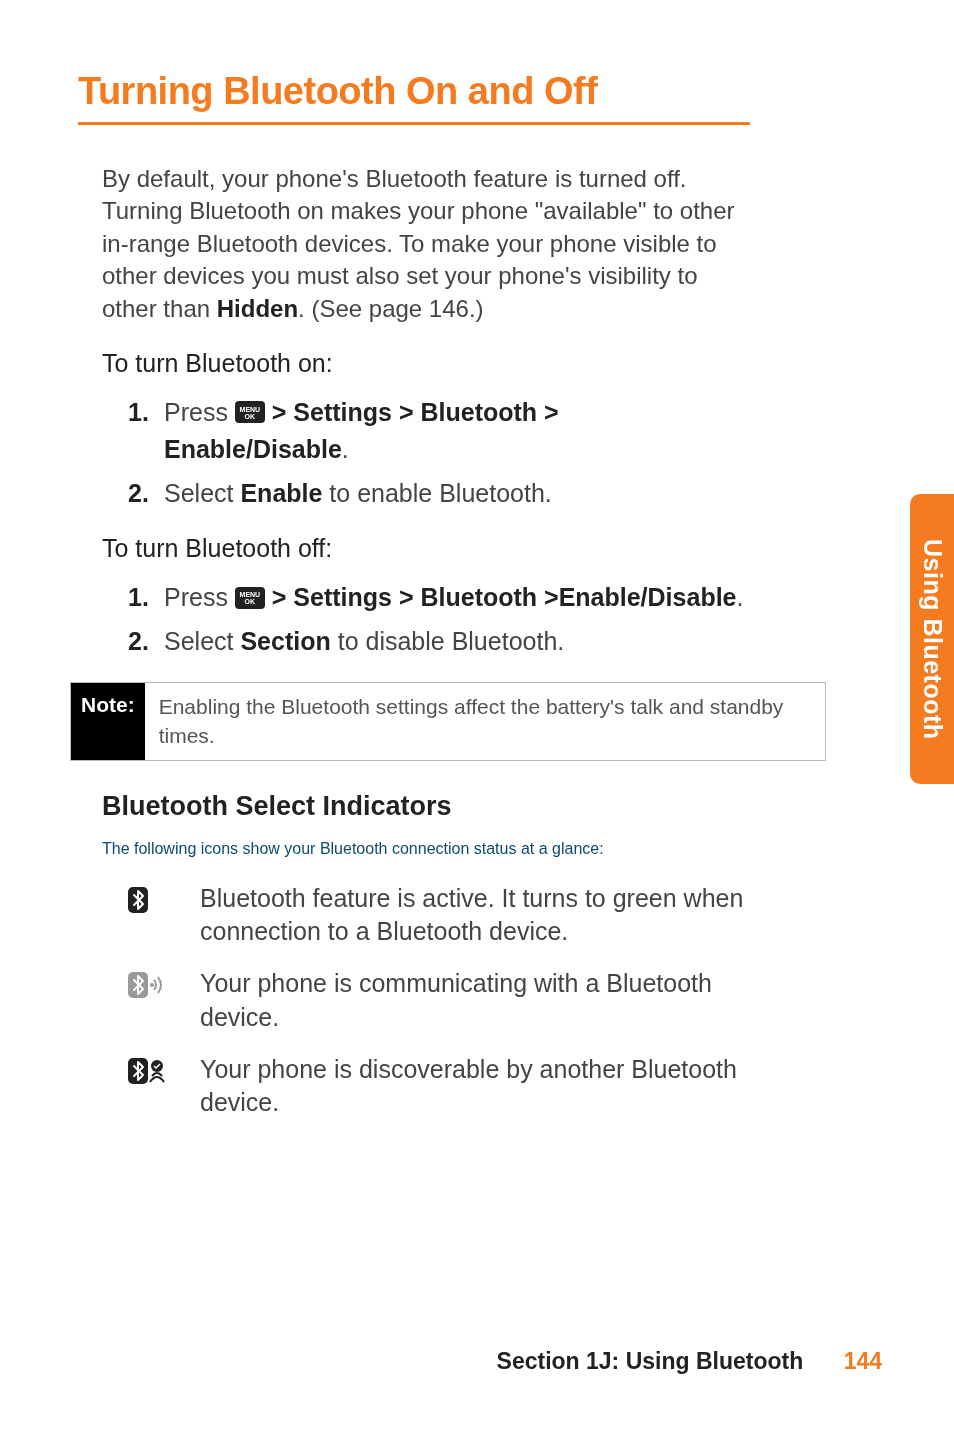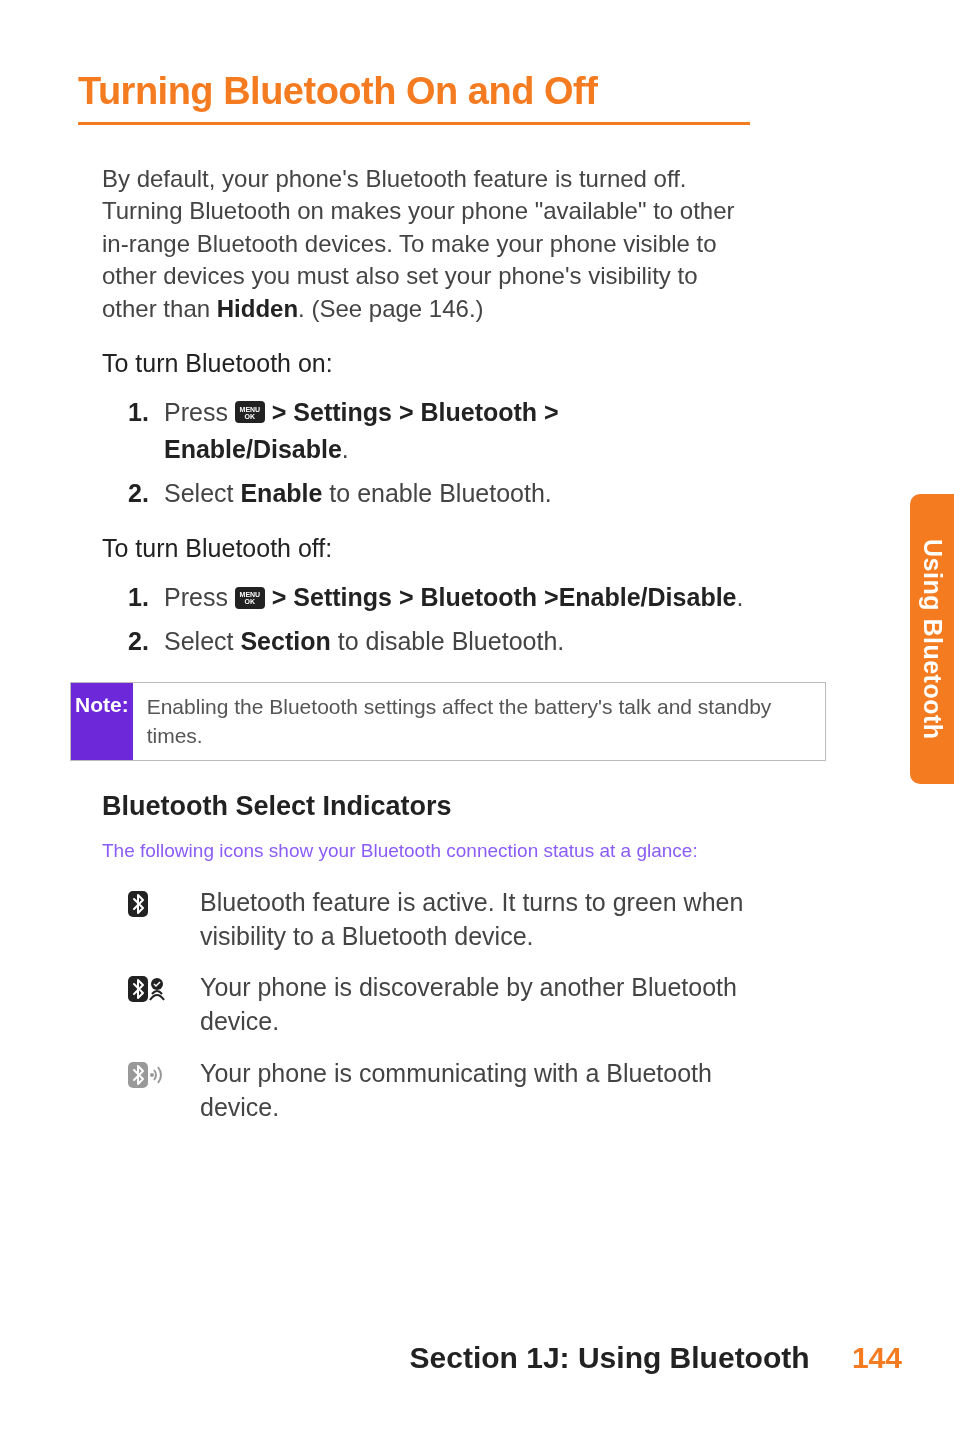--- a/index.html
+++ b/index.html
@@ -76,41 +76,41 @@
     }
     .menu-ok span { display: block; }
     .bold { font-weight: bold; color: #222; }
     .note-box {
       display: flex;
       border: 1px solid #bbb;
       margin: 4px 0 30px -8px;
       width: 756px;
     }
     .note-label {
-      background: #6d28d9;
+      background: #000000;
       color: #fff;
       font-weight: bold;
       font-size: 21px;
-      padding: 10px 4px;
+      padding: 10px 10px;
     }
     .note-text {
       padding: 10px 14px;
       font-size: 21px;
       color: #555;
       line-height: 1.35;
     }
     .sub2 {
       font-size: 27px;
       font-weight: bold;
       color: #222;
       margin: 0 0 16px 24px;
     }
     .indic-intro {
-      font-size: 19px;
-      color: #8b5cf6;
+      font-size: 16px;
+      color: #0c4a6e;
       line-height: 1.35;
       margin: 0 0 22px 24px;
     }
     .indic {
       display: flex;
       margin: 0 0 18px 48px;
       align-items: flex-start;
     }
     .indic .icon {
       width: 40px;
@@ -138,22 +138,22 @@
     .side-tab-text {
       color: #fff;
       font-weight: bold;
       font-size: 25px;
       writing-mode: vertical-rl;
       letter-spacing: 0.5px;
     }
     .footer {
       position: absolute;
       bottom: 56px;
-      right: 52px;
-      font-size: 30px;
+      right: 72px;
+      font-size: 23px;
       font-weight: bold;
       color: #222;
     }
     .footer .pnum {
       color: #f47b20;
       margin-left: 34px;
     }
   </style>
 </head>
 <body>
@@ -208,50 +208,50 @@
   <p class="sub2">Bluetooth Select Indicators</p>
   <p class="indic-intro">The following icons show your Bluetooth connection status at a glance:</p>
 
   <div class="indic">
     <div class="icon">
       <svg viewBox="0 0 24 30" width="24" height="30">
         <rect x="2" y="2" width="20" height="26" rx="5" fill="#222"></rect>
         <path d="M12 6 L12 24 L17 19 L8 10 M12 6 L17 11 L8 20" stroke="#fff" stroke-width="2" fill="none" stroke-linejoin="round" stroke-linecap="round"></path>
       </svg>
     </div>
-    <div class="desc">Bluetooth feature is active. It turns to green when visibility to a Bluetooth device.</div>
+    <div class="desc">Bluetooth feature is active. It turns to green when connection to a Bluetooth device.</div>
+  </div>
+
+  <div class="indic">
+    <div class="icon">
+      <svg viewBox="0 0 40 30" width="40" height="30">
+        <rect x="2" y="2" width="20" height="26" rx="5" fill="#999"></rect>
+        <path d="M12 6 L12 24 L17 19 L8 10 M12 6 L17 11 L8 20" stroke="#fff" stroke-width="2" fill="none" stroke-linejoin="round" stroke-linecap="round"></path>
+        <path d="M28 10 Q32 15 28 20" stroke="#999" stroke-width="2" fill="none"></path>
+        <path d="M32 7 Q38 15 32 23" stroke="#999" stroke-width="2" fill="none"></path>
+        <circle cx="26" cy="15" r="2" fill="#999"></circle>
+      </svg>
+    </div>
+    <div class="desc">Your phone is communicating with a Bluetooth device.</div>
   </div>
 
   <div class="indic">
     <div class="icon">
       <svg viewBox="0 0 40 30" width="40" height="30">
         <rect x="2" y="2" width="20" height="26" rx="5" fill="#222"></rect>
         <path d="M12 6 L12 24 L17 19 L8 10 M12 6 L17 11 L8 20" stroke="#fff" stroke-width="2" fill="none" stroke-linejoin="round" stroke-linecap="round"></path>
         <circle cx="31" cy="10" r="6" fill="#222"></circle>
         <path d="M28 10 L30 12 L34 8" stroke="#fff" stroke-width="1.5" fill="none"></path>
         <path d="M26 20 Q31 14 36 20" stroke="#222" stroke-width="2" fill="none"></path>
         <path d="M24 26 Q31 16 38 26" stroke="#222" stroke-width="2" fill="none"></path>
       </svg>
     </div>
     <div class="desc">Your phone is discoverable by another Bluetooth device.</div>
   </div>
 
-  <div class="indic">
-    <div class="icon">
-      <svg viewBox="0 0 40 30" width="40" height="30">
-        <rect x="2" y="2" width="20" height="26" rx="5" fill="#999"></rect>
-        <path d="M12 6 L12 24 L17 19 L8 10 M12 6 L17 11 L8 20" stroke="#fff" stroke-width="2" fill="none" stroke-linejoin="round" stroke-linecap="round"></path>
-        <path d="M28 10 Q32 15 28 20" stroke="#999" stroke-width="2" fill="none"></path>
-        <path d="M32 7 Q38 15 32 23" stroke="#999" stroke-width="2" fill="none"></path>
-        <circle cx="26" cy="15" r="2" fill="#999"></circle>
-      </svg>
-    </div>
-    <div class="desc">Your phone is communicating with a Bluetooth device.</div>
-  </div>
-
 </div>
 
 <div class="side-tab">
   <div class="side-tab-text">Using Bluetooth</div>
 </div>
 
 <div class="footer">
   <span>Section 1J: Using Bluetooth</span>
   <span class="pnum">144</span>
 </div>

